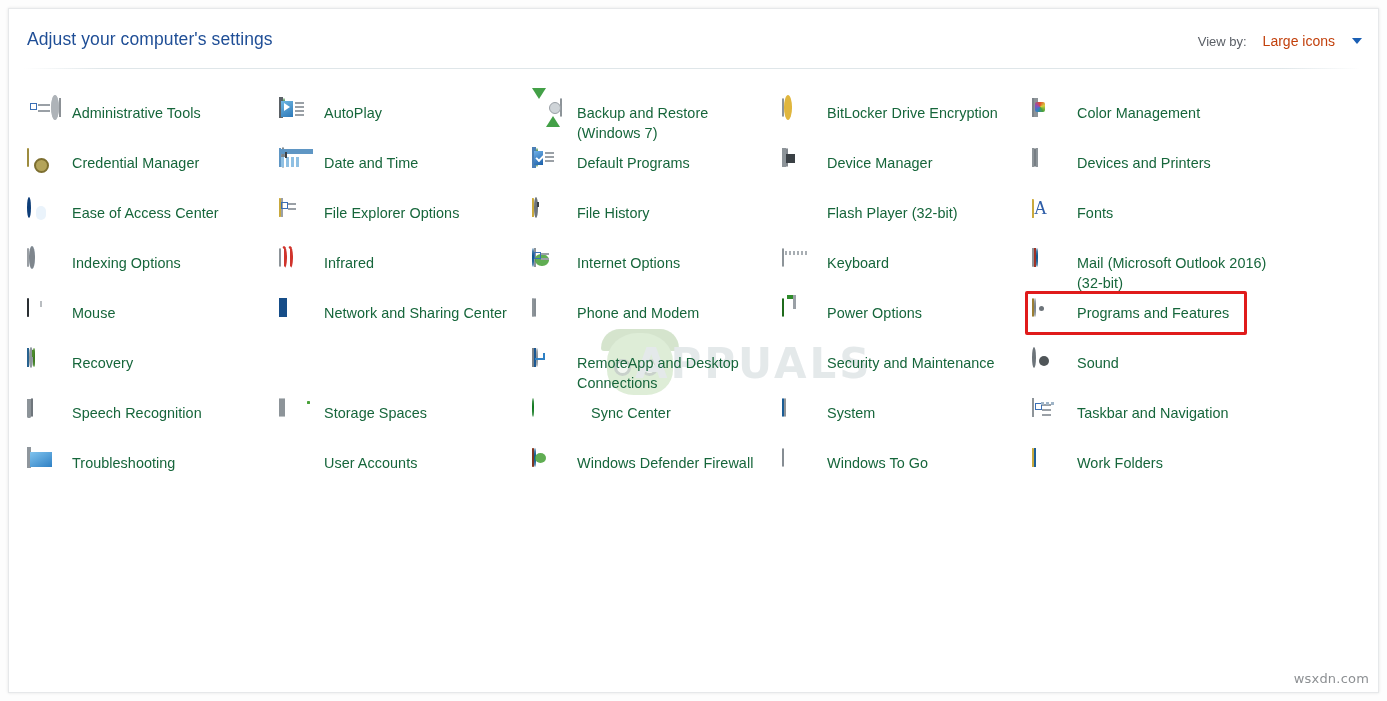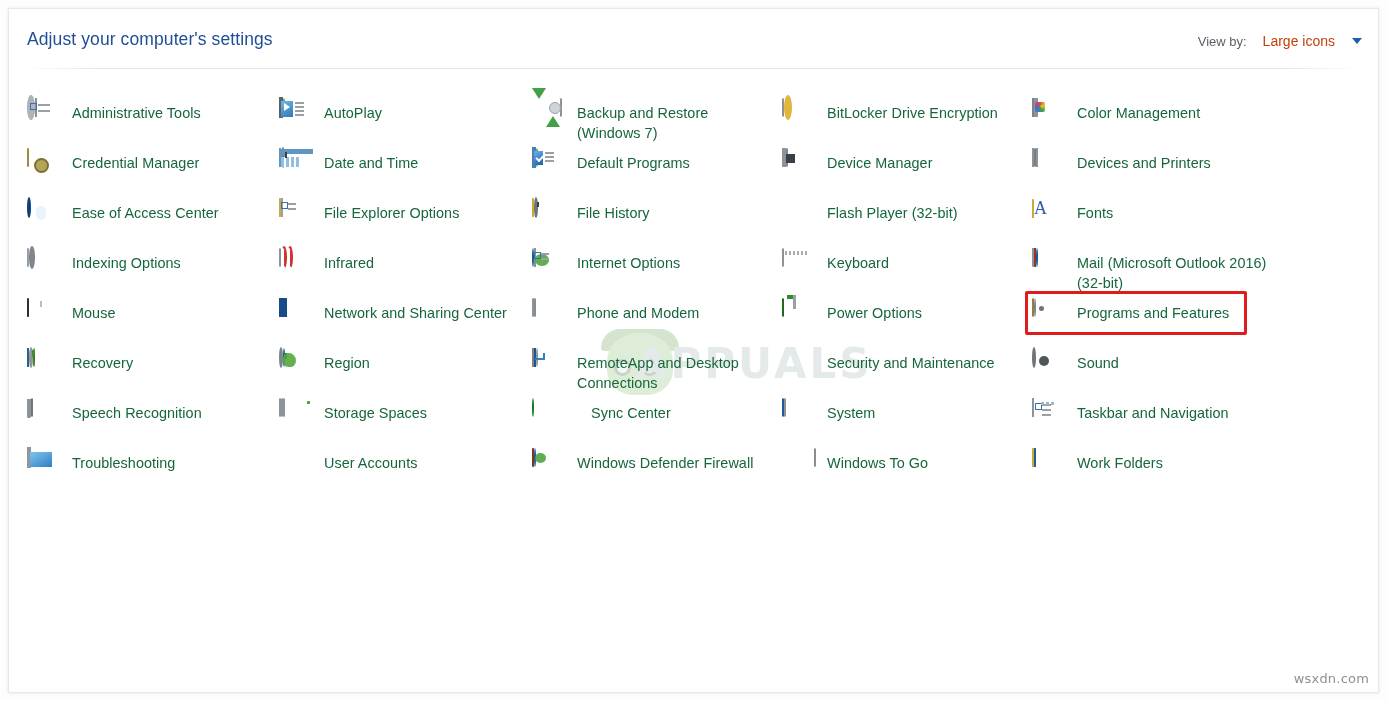--- a/index.html
+++ b/index.html
@@ -496,21 +496,21 @@
 
     <div class="wm-appuals">
       <span class="wm-hat"></span>
       <span class="wm-face"></span>
       <span class="wm-eye l"></span>
       <span class="wm-eye r"></span>
       <span class="wm-text">APPUALS</span>
     </div>
 
     <div id="cp-grid">
-        <div class="cp-item" style="grid-area: 1 / 1;">
+        <div class="cp-item" style="grid-area: 1 / 1; text-align: right;">
           <span class="cp-ico i-admin"><span class="g"></span><span class="w"></span></span>
           <span class="cp-label">Administrative Tools</span>
         </div>
         <div class="cp-item" style="grid-area: 2 / 1;">
           <span class="cp-ico i-cred"><span class="b"></span></span>
           <span class="cp-label">Credential Manager</span>
         </div>
         <div class="cp-item" style="grid-area: 3 / 1;">
           <span class="cp-ico i-ease"><span class="c"></span></span>
           <span class="cp-label">Ease of Access Center</span>
@@ -548,24 +548,20 @@
           <span class="cp-label">File Explorer Options</span>
         </div>
         <div class="cp-item" style="grid-area: 4 / 2;">
           <span class="cp-ico i-ir"><span class="t"></span><span class="w1"></span><span class="w2"></span></span>
           <span class="cp-label">Infrared</span>
         </div>
         <div class="cp-item" style="grid-area: 5 / 2;">
           <span class="cp-ico i-net"><span class="q q1"></span><span class="q q2"></span><span class="q q3"></span><span class="q q4"></span><span class="cb"></span></span>
           <span class="cp-label">Network and Sharing Center</span>
         </div>
-        <div class="cp-item" style="grid-area: 6 / 2;">
-          <span class="cp-ico i-region"><span class="ck"></span><span class="gl"></span></span>
-          <span class="cp-label">Region</span>
-        </div>
         <div class="cp-item" style="grid-area: 7 / 2;">
           <span class="cp-ico i-stor"><span class="d"></span><span class="d d2"></span><span class="d d3"></span></span>
           <span class="cp-label">Storage Spaces</span>
         </div>
         <div class="cp-item" style="grid-area: 8 / 2;">
           <span class="cp-ico i-user"><span class="p1"></span><span class="b1"></span><span class="p2"></span><span class="b2"></span></span>
           <span class="cp-label">User Accounts</span>
         </div>
         <div class="cp-item" style="grid-area: 1 / 3;">
           <span class="cp-ico i-bkp"><span class="a1"></span><span class="a2"></span><span class="dk"></span></span>
@@ -620,21 +616,21 @@
           <span class="cp-label">Power Options</span>
         </div>
         <div class="cp-item" style="grid-area: 6 / 4;">
           <span class="cp-ico i-sec"><span class="ps"></span><span class="fl"></span></span>
           <span class="cp-label">Security and Maintenance</span>
         </div>
         <div class="cp-item" style="grid-area: 7 / 4;">
           <span class="cp-ico i-sys"><span class="s"></span><span class="kb"></span></span>
           <span class="cp-label">System</span>
         </div>
-        <div class="cp-item" style="grid-area: 8 / 4; text-align: right;">
+        <div class="cp-item" style="grid-area: 8 / 4;">
           <span class="cp-ico i-wtg"><span class="us"></span><span class="lg"></span></span>
           <span class="cp-label">Windows To Go</span>
         </div>
         <div class="cp-item" style="grid-area: 1 / 5;">
           <span class="cp-ico i-cm"><span class="s"></span><span class="kb"></span><span class="cb"></span></span>
           <span class="cp-label">Color Management</span>
         </div>
         <div class="cp-item" style="grid-area: 2 / 5;">
           <span class="cp-ico i-dp"><span class="pg"></span><span class="pr"></span><span class="ot"></span></span>
           <span class="cp-label">Devices and Printers</span>

